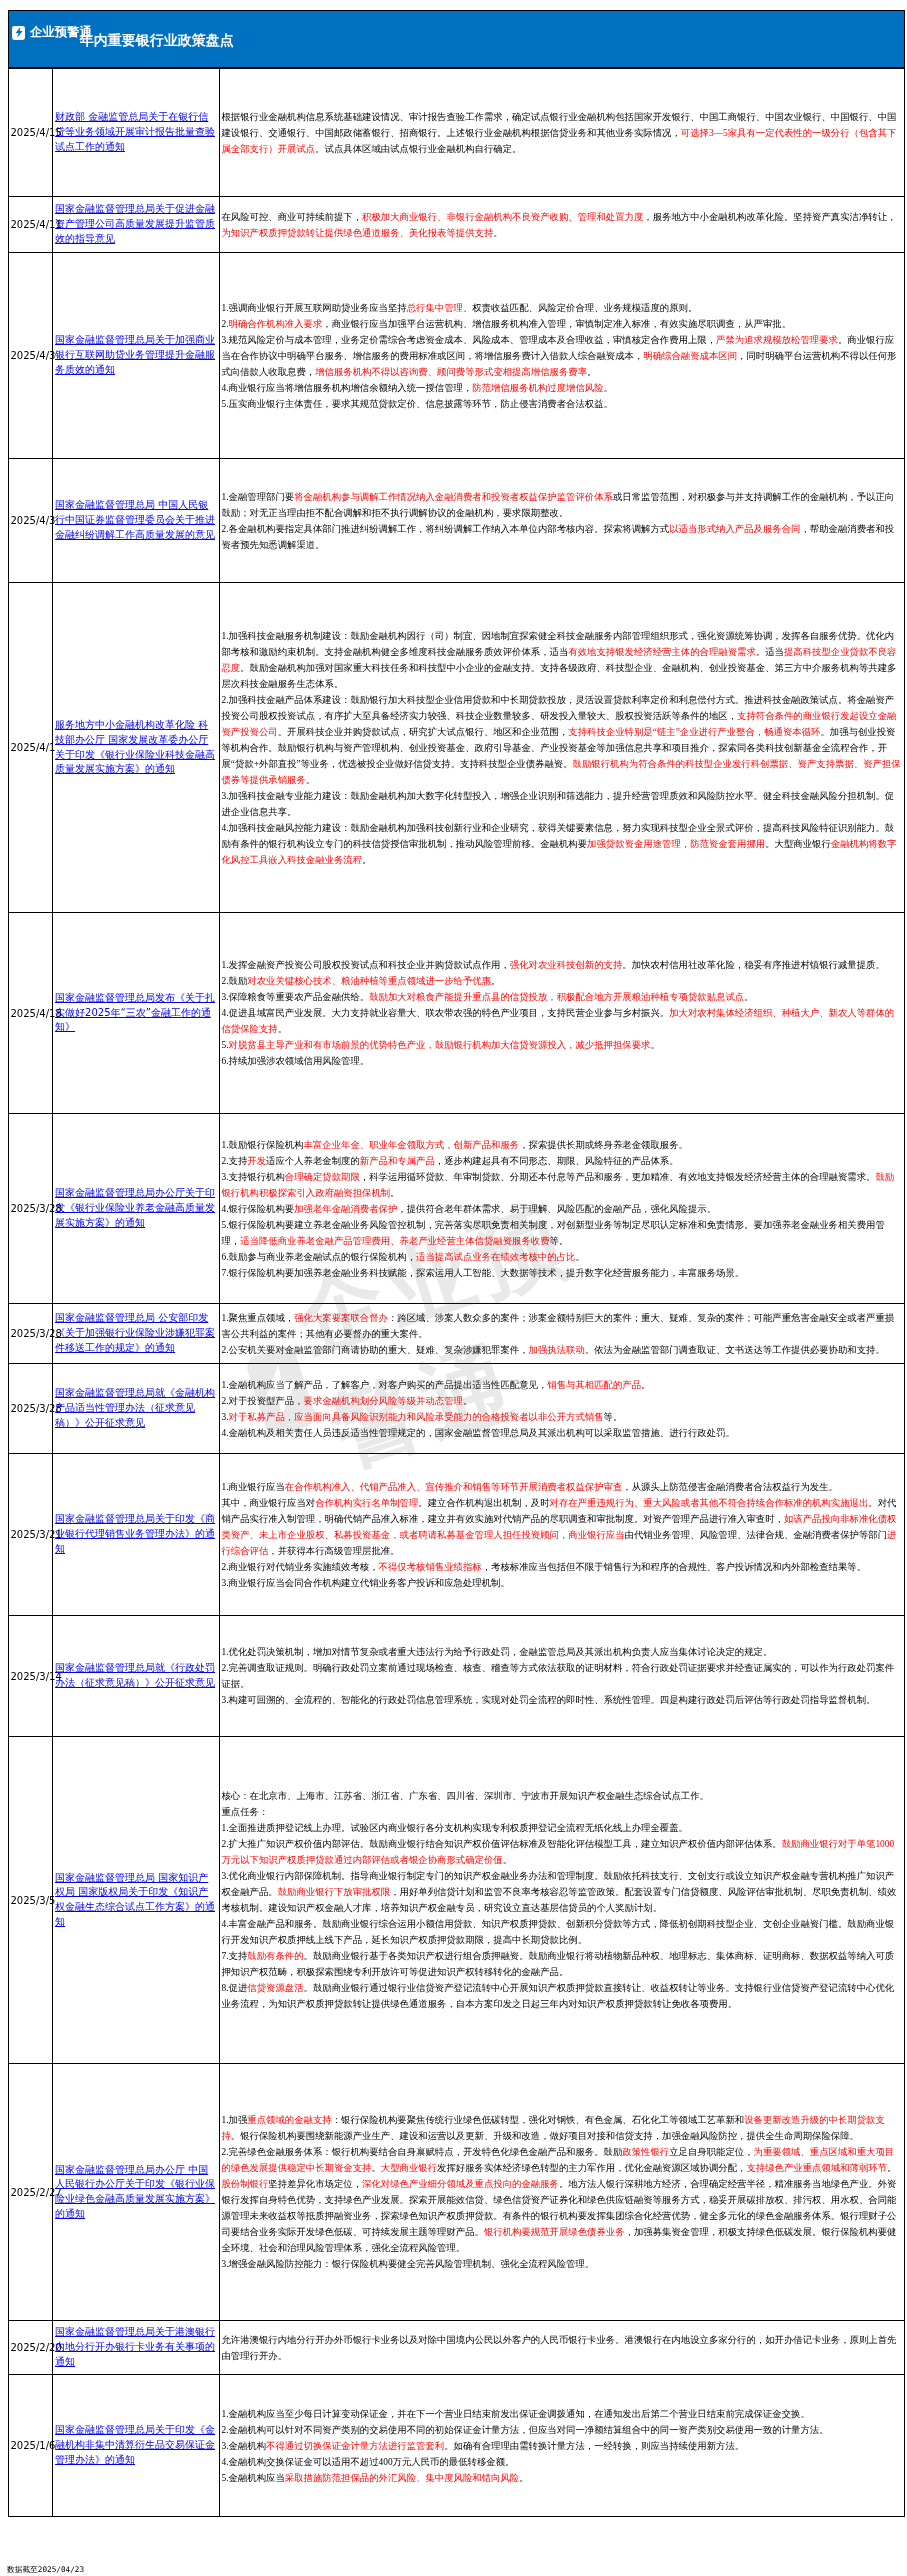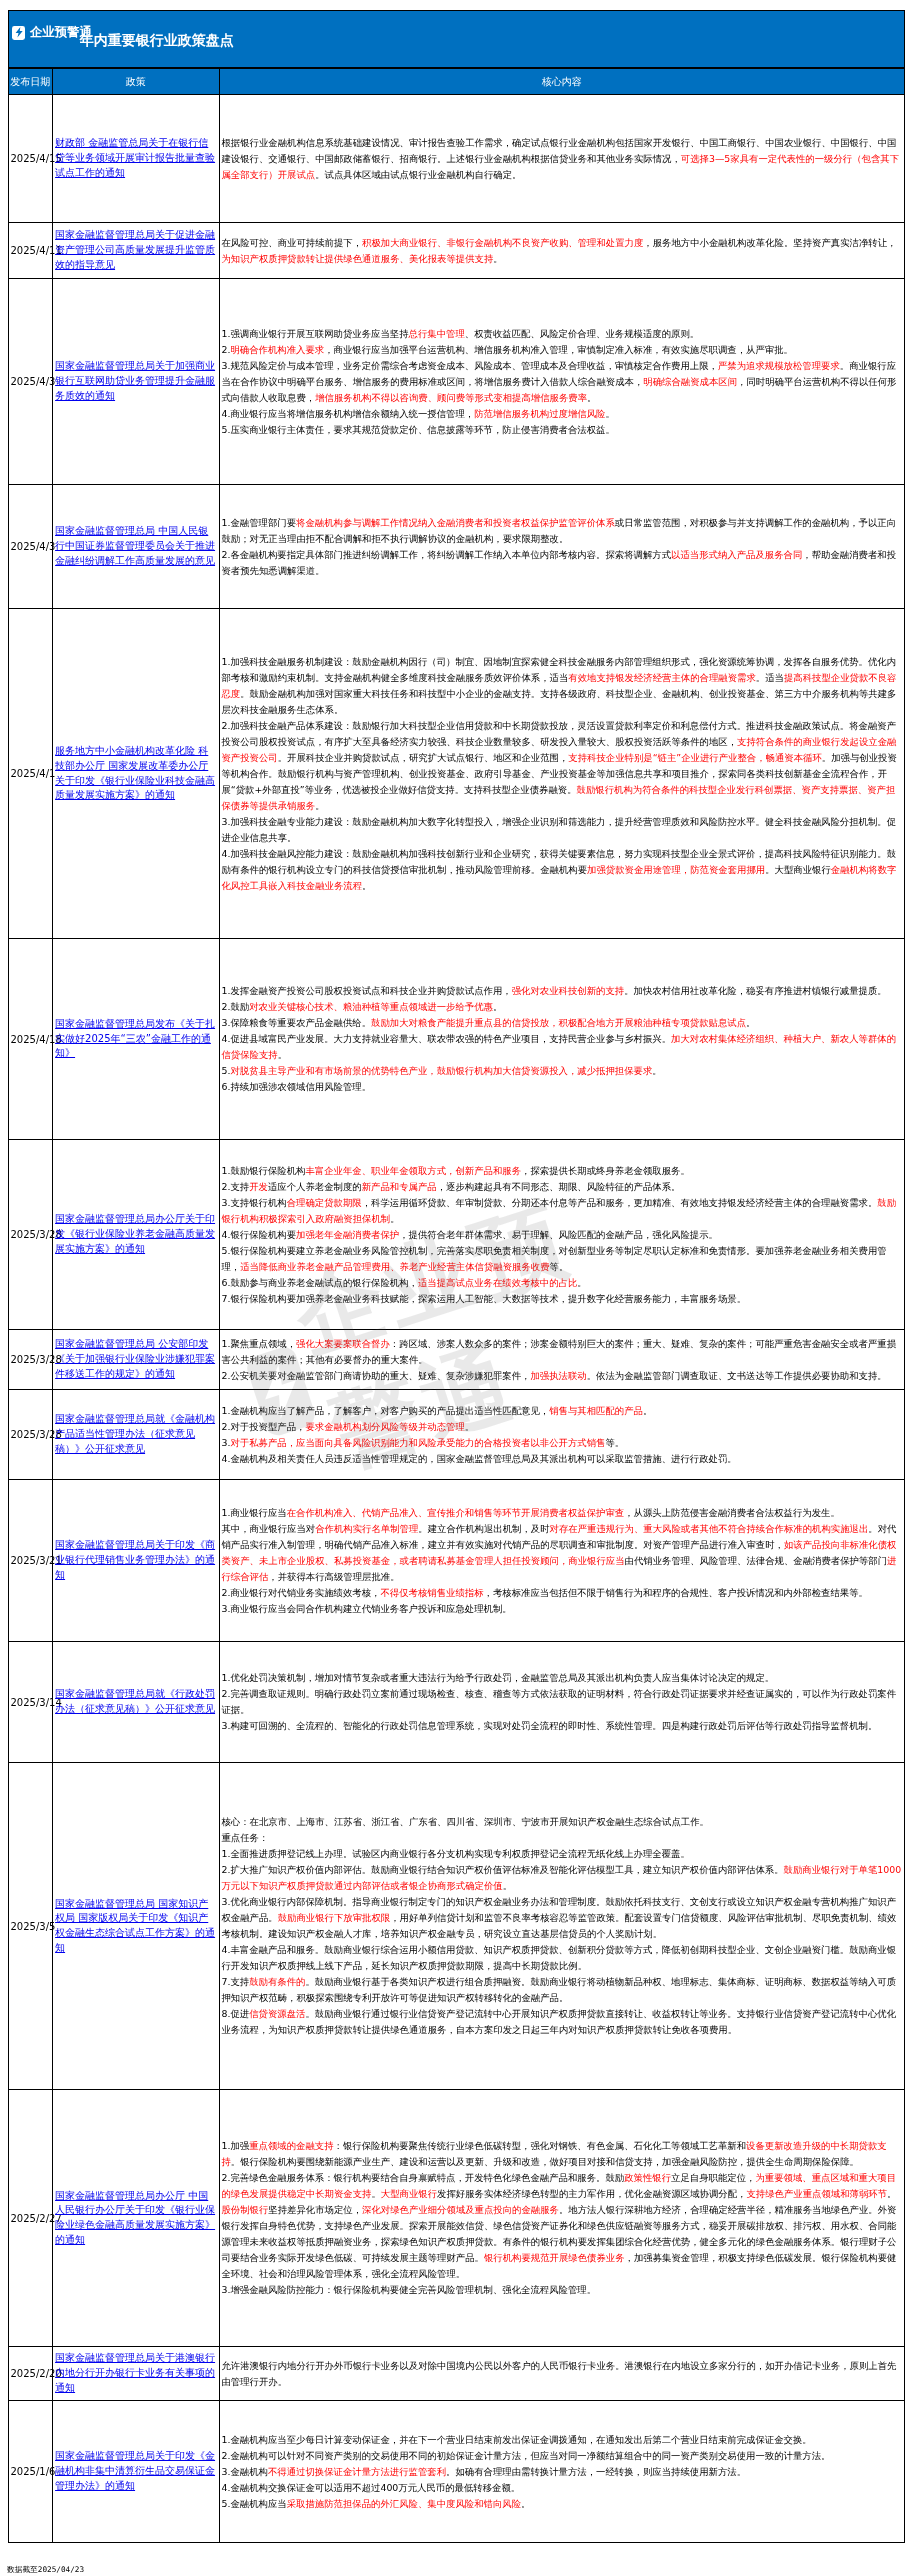--- a/index.html
+++ b/index.html
@@ -15,21 +15,21 @@
   .brand-icon svg { width: 8.3px; height: 10.6px; }
   .title { position: absolute; left: 0; right: 0; top: 21px; text-align: left; color: #fff; font-weight: bold; font-size: 14px; padding-left: 71px; }
   .head-row th { background: #0070c0; color: #fff; font-weight: normal; font-size: 10px; height: 26px; }
   .col-date { width: 44px; }
   .col-policy { width: 167px; }
   .col-core { width: 685px; }
   td.date { text-align: right; font-size: 10px; padding: 0 1.8px; white-space: nowrap; }
   td.policy { padding: 0 2.4px; font-size: 10px; line-height: 14.7px; }
   td.policy a { color: #0000ee; text-decoration: underline; cursor: pointer; }
   td.core { padding: 2.4px 1.8px; font-size: 9.4px; line-height: 16px; }
-  td.core p { margin: 0; }
+  td.core p { margin: 0; font-family: Liberation Serif, serif; }
   .red { color: #ff0000; }
   .footer { position: absolute; left: 7px; top: 2565px; font-size: 7.7px; color: #000; font-family: "DejaVu Sans Mono", monospace; text-align: center; }
   .watermark { position: absolute; left: 248px; top: 1262px; width: 354px; height: 165px; pointer-events: none; opacity: 0.12; transform: rotate(-18deg); display: flex; align-items: center; gap: 11.8px; }
   .watermark .wm-logo { width: 83px; height: 83px; background: #555; border-radius: 13px; display: flex; align-items: center; justify-content: center; }
   .watermark .wm-text { font-size: 88px; font-weight: bold; color: #555; letter-spacing: 5.9px; }
 </style>
 </head>
 <body>
 
 <div class="sheet">
@@ -48,25 +48,20 @@
                 <svg viewBox="0 0 14 18">
                     <path d="M9 0 L1 10 L6 10 L4 18 L13 7 L8 7 Z" fill="#0070c0"></path>
                   </svg>
               </span>
               <span>企业预警通</span>
             </div>
             <div class="title">年内重要银行业政策盘点</div>
           </div>
         </th>
       </tr>
-      <tr class="head-row">
-        <th>发布日期</th>
-        <th>政策</th>
-        <th>核心内容</th>
-      </tr>
     </thead>
     <tbody id="rows">
         <tr style="height: 128px;">
           <td class="date">2025/4/15</td>
           <td class="policy"><a>财政部 金融监管总局关于在银行信贷等业务领域开展审计报告批量查验试点工作的通知</a></td>
           <td class="core">
             <p><span>根据银行业金融机构信息系统基础建设情况、审计报告查验工作需求，确定试点银行业金融机构包括国家开发银行、中国工商银行、中国农业银行、中国银行、中国建设银行、交通银行、中国邮政储蓄银行、招商银行。上述银行业金融机构根据信贷业务和其他业务实际情况，</span><span class="red">可选择3—5家具有一定代表性的一级分行（包含其下属全部支行）开展试点</span><span>。试点具体区域由试点银行业金融机构自行确定。</span></p>
           </td>
         </tr>
         <tr style="height: 56px;">

